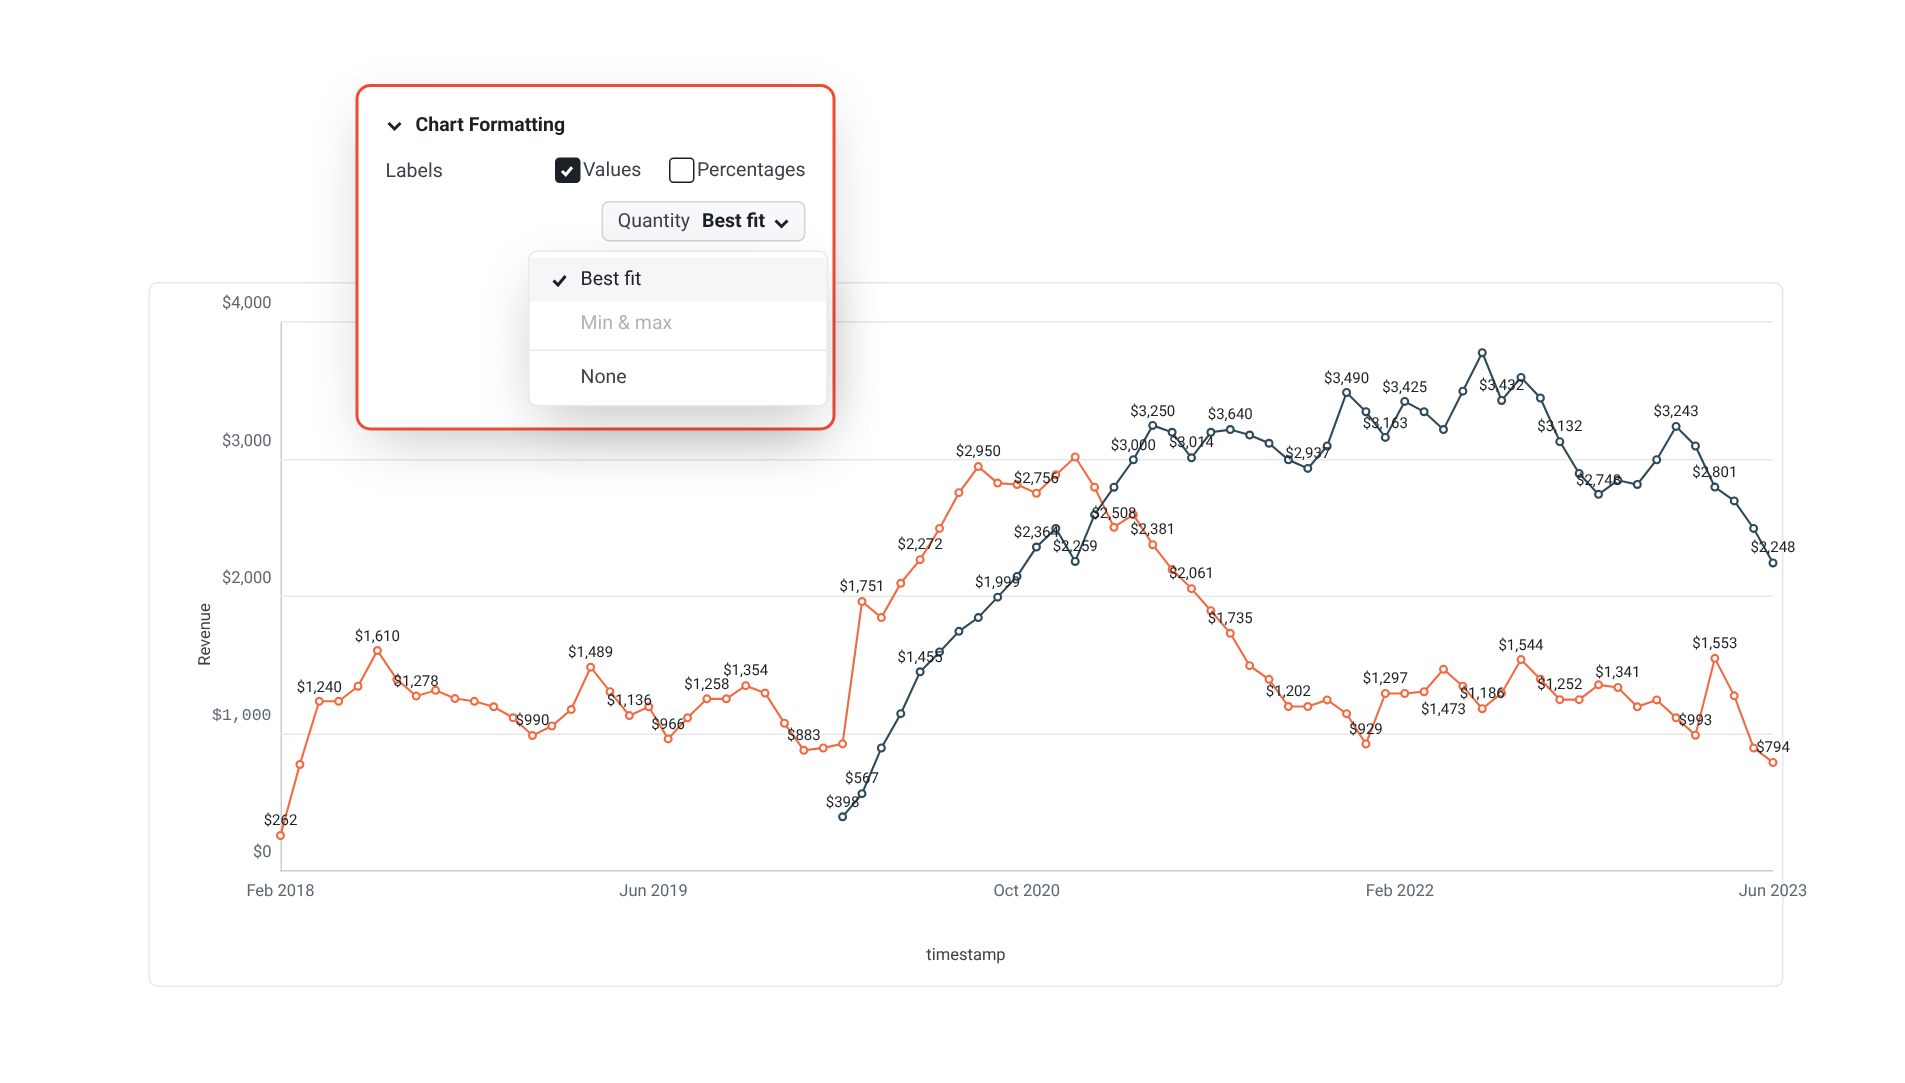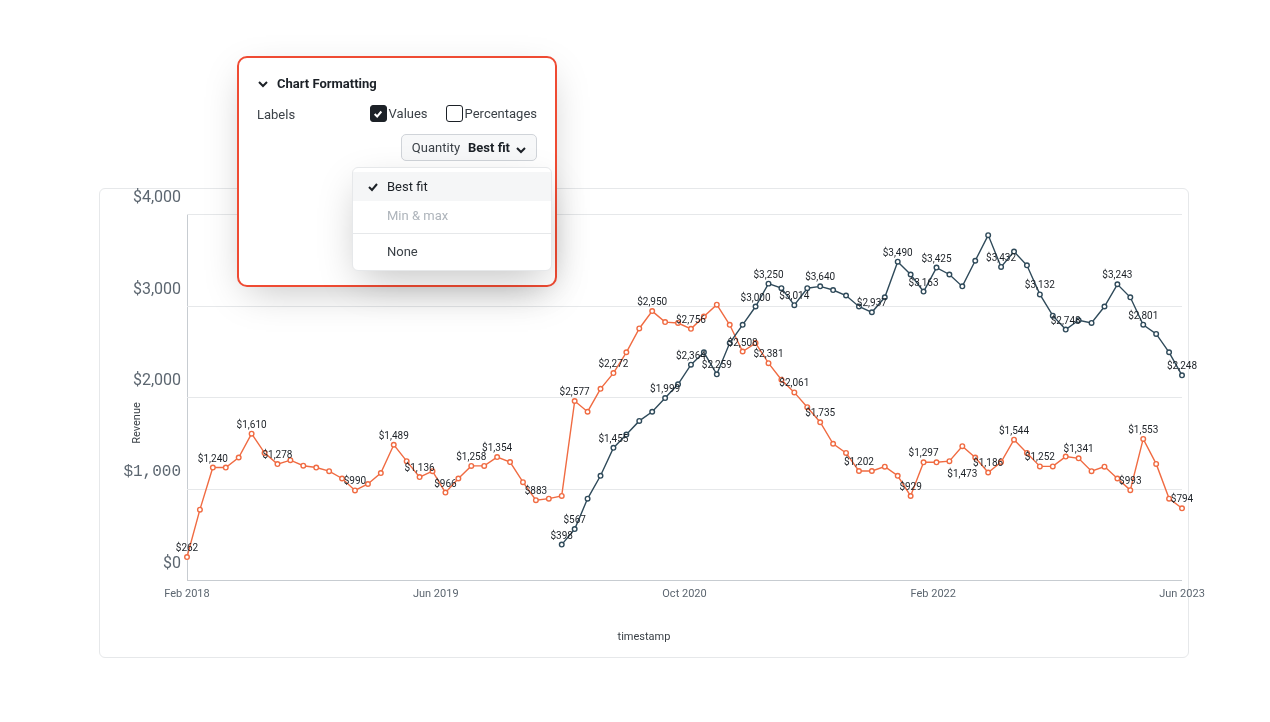--- a/index.html
+++ b/index.html
@@ -1,21 +1,21 @@
 <!DOCTYPE html>
 <html><head>
 <meta charset="utf-8">
 <style>
   html,body{margin:0;padding:0;font-family:-apple-system,BlinkMacSystemFont,"Segoe UI",Roboto,Helvetica,Arial,sans-serif;background:#fff;color:#1c2127;}
   .stage{position:relative;width:1270px;height:722px;}
   .chart-card{position:absolute;left:99px;top:188px;width:1090px;height:470px;border:1px solid #e6e8ea;border-radius:6px;background:#fff;box-sizing:border-box;}
   .plot{position:absolute;left:87px;top:26px;width:995px;height:366px;}
   .y-axis-label{position:absolute;left:16px;top:50%;transform:translateY(-50%) rotate(-90deg);transform-origin:center;font-size:11px;color:#3b4147;}
   .x-axis-label{position:absolute;left:50%;bottom:14px;transform:translateX(-50%);font-size:11px;color:#3b4147;}
-  .y-ticks div{position:absolute;right:100%;margin-right:6px;font-size:16px;color:#5c6670;transform:translateY(-50%);white-space:nowrap;}
+  .y-ticks div{position:absolute;right:100%;margin-right:6px;font-size:11px;color:#5c6670;transform:translateY(-50%);white-space:nowrap;}
   .x-ticks div{position:absolute;top:100%;margin-top:6px;font-size:11px;color:#5c6670;transform:translateX(-50%);white-space:nowrap;}
   .axis-line{position:absolute;background:#c7ccd1;}
   .axis-line.y{left:0;top:0;bottom:0;width:1px;}
   .axis-line.x{left:0;right:0;bottom:0;height:1px;}
   .baseline{position:absolute;left:0;right:0;height:1px;background:#e6e8ea;}
   svg.lines{position:absolute;left:0;top:0;width:100%;height:100%;overflow:visible;}
   .series-a{fill:none;stroke:#f06b42;stroke-width:1.4;}
   .series-b{fill:none;stroke:#2f4a5a;stroke-width:1.4;}
   .dot-a{fill:#fff;stroke:#f06b42;stroke-width:1.4;}
   .dot-b{fill:#fff;stroke:#2f4a5a;stroke-width:1.4;}
@@ -217,21 +217,21 @@
           <div class="data-label" style="left: 25.8442px; top: 252.54px;">$1,240</div>
           <div class="data-label" style="left: 64.6104px; top: 218.685px;">$1,610</div>
           <div class="data-label" style="left: 90.4545px; top: 249.063px;">$1,278</div>
           <div class="data-label" style="left: 167.987px; top: 275.415px;">$990</div>
           <div class="data-label" style="left: 206.753px; top: 229.756px;">$1,489</div>
           <div class="data-label" style="left: 232.597px; top: 262.056px;">$1,136</div>
           <div class="data-label" style="left: 258.442px; top: 277.611px;">$966</div>
           <div class="data-label" style="left: 284.286px; top: 250.893px;">$1,258</div>
           <div class="data-label" style="left: 310.13px; top: 242.109px;">$1,354</div>
           <div class="data-label" style="left: 348.896px; top: 285.205px;">$883</div>
-          <div class="data-label" style="left: 387.662px; top: 186.019px;">$2,577</div>
+          <div class="data-label" style="left: 387.662px; top: 186.019px;">$1,751</div>
           <div class="data-label" style="left: 426.429px; top: 158.112px;">$2,272</div>
           <div class="data-label" style="left: 465.195px; top: 96.075px;">$2,950</div>
           <div class="data-label" style="left: 503.961px; top: 113.826px;">$2,756</div>
           <div class="data-label" style="left: 555.649px; top: 136.518px;">$2,508</div>
           <div class="data-label" style="left: 581.494px; top: 148.138px;">$2,381</div>
           <div class="data-label" style="left: 607.338px; top: 177.418px;">$2,061</div>
           <div class="data-label" style="left: 633.182px; top: 207.248px;">$1,735</div>
           <div class="data-label" style="left: 671.948px; top: 256.017px;">$1,202</div>
           <div class="data-label" style="left: 723.636px; top: 280.996px;">$929</div>
           <div class="data-label" style="left: 736.558px; top: 247.325px;">$1,297</div>

